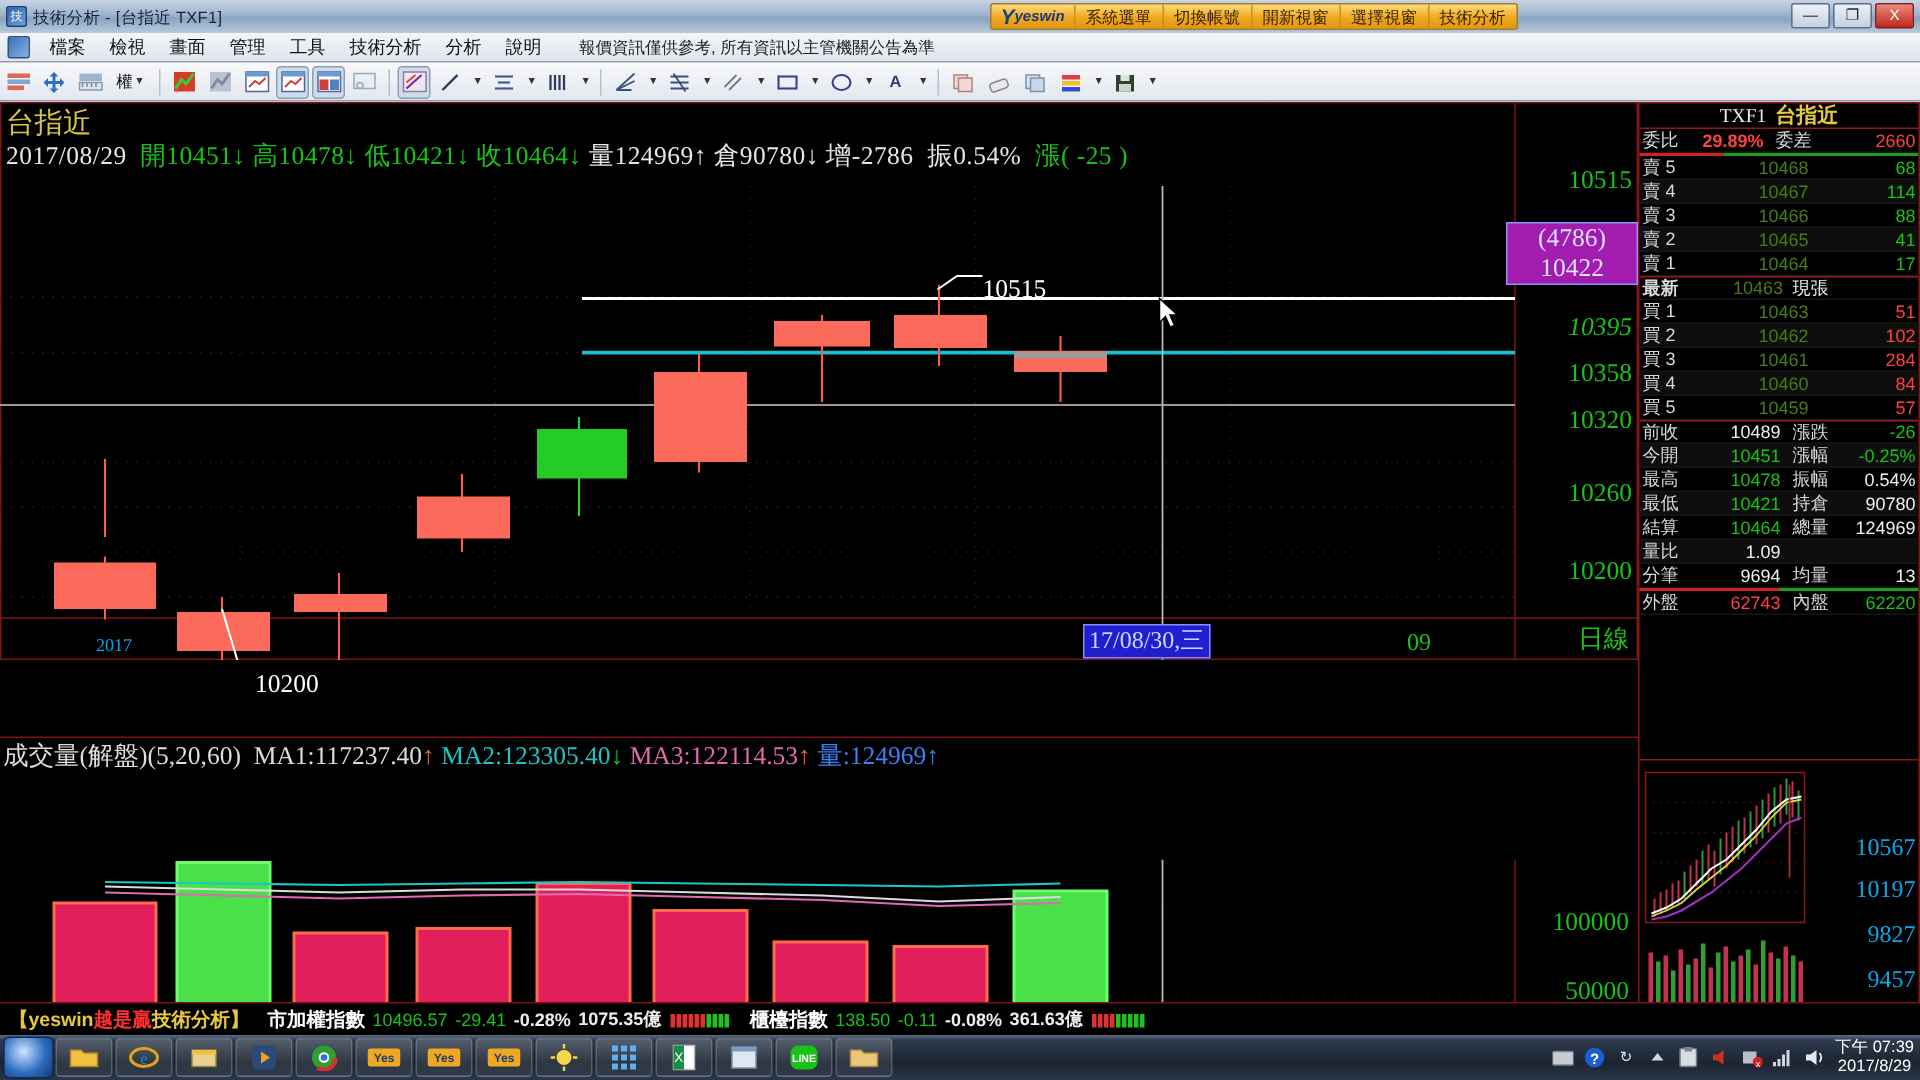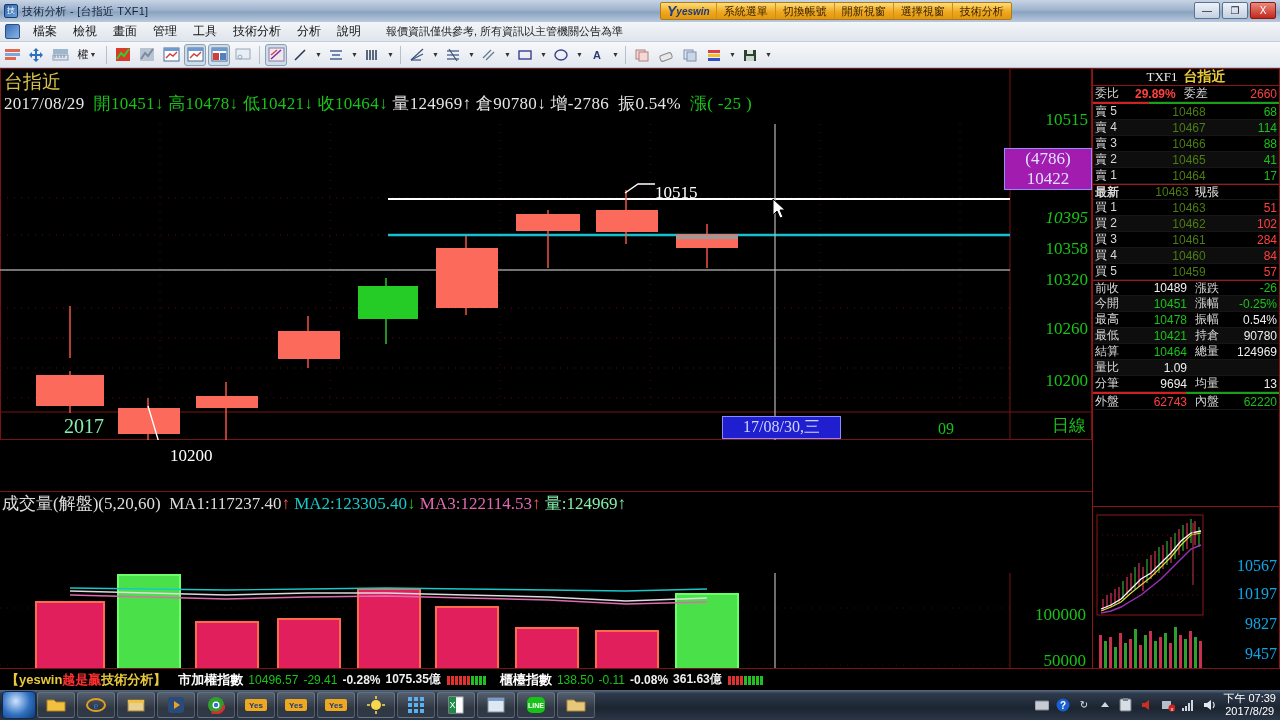--- a/index.html
+++ b/index.html
@@ -86,35 +86,35 @@
   .g{color:#18c318;} .w{color:#e6e6e6;}
 
   .pxlabel{ position:absolute; right:4px; font-size:17px; color:#19c219;
             font-family:"Liberation Serif",serif; text-align:right; }
   .cursorbox{ position:absolute; right:0px; width:88px;
               background:#a21caf; color:#dfe2ff; text-align:center;
               font-family:"Liberation Serif",serif; font-size:17px; line-height:20px;
               border:1px solid #8f8fff;}
   .daylabel{ position:absolute; right:6px; bottom:3px; font-size:17px; color:#19c219;
              font-family:"Liberation Serif",serif;}
-  .yearlabel{ position:absolute; left:64px; bottom:2px; font-size:20px; color:#86efac;
+  .yearlabel{ position:absolute; left:64px; bottom:2px; font-size:12px; color:#0ea5e9;
               font-family:"Liberation Serif",serif;}
   .datebox{ position:absolute; left:722px; bottom:1px; background:#1f1fd0; color:#cfd4ff;
-            font-family:"Liberation Serif",serif; font-size:16px; padding:0 20px;
+            font-family:"Liberation Serif",serif; font-size:16px; padding:0 3px;
             border:1px solid #8a8aff;}
   .hourlabel{ position:absolute; left:938px; bottom:2px; font-size:16px; color:#19c219;
               font-family:"Liberation Serif",serif;}
   .ann{ position:absolute; color:#fff; font-size:17px; font-family:"Liberation Serif",serif;}
 
   
   .indrow{ position:absolute; left:0; width:1092px; border-top:1px solid #7a1414;
            font-family:"Liberation Serif",serif; font-size:17px; color:#dedede;
            padding-left:2px; white-space:nowrap; }
   .ind-k{ color:#e8e8e8; } .ind-d{ color:#d4c83c; }
-  .m1{color:#dcdcdc;} .m2{color:#19c7c7;} .m3{color:#e06ab0;} .vv{color:#86efac;}
+  .m1{color:#dcdcdc;} .m2{color:#19c7c7;} .m3{color:#e06ab0;} .vv{color:#3b82f6;}
   .up{ color:#ff5a4a; } .down{ color:#19c219; }
 
   
   .volpane{ position:absolute; left:0; top:505px; width:1092px; height:155px; }
   .volaxis{ position:absolute; right:6px; font-size:17px; color:#19c219;
             font-family:"Liberation Serif",serif; text-align:right;}
 
   
   .quotepanel{ position:absolute; left:1092px; top:0; width:188px; height:600px;
                background:#000; border:1px solid #8e1616; }

